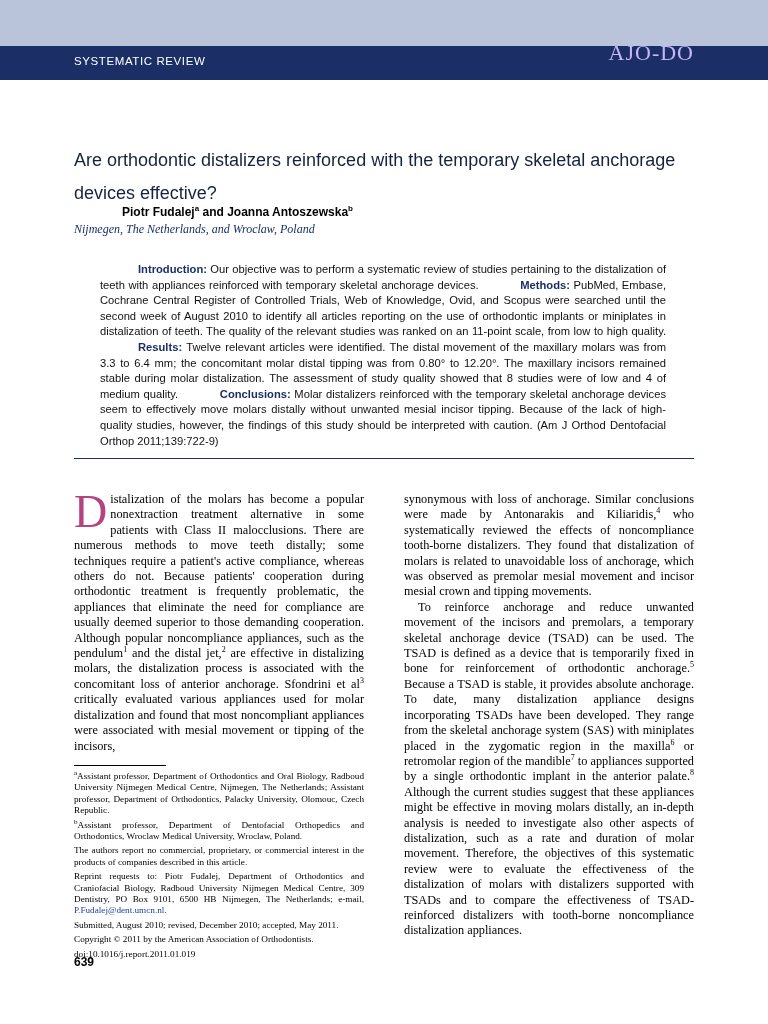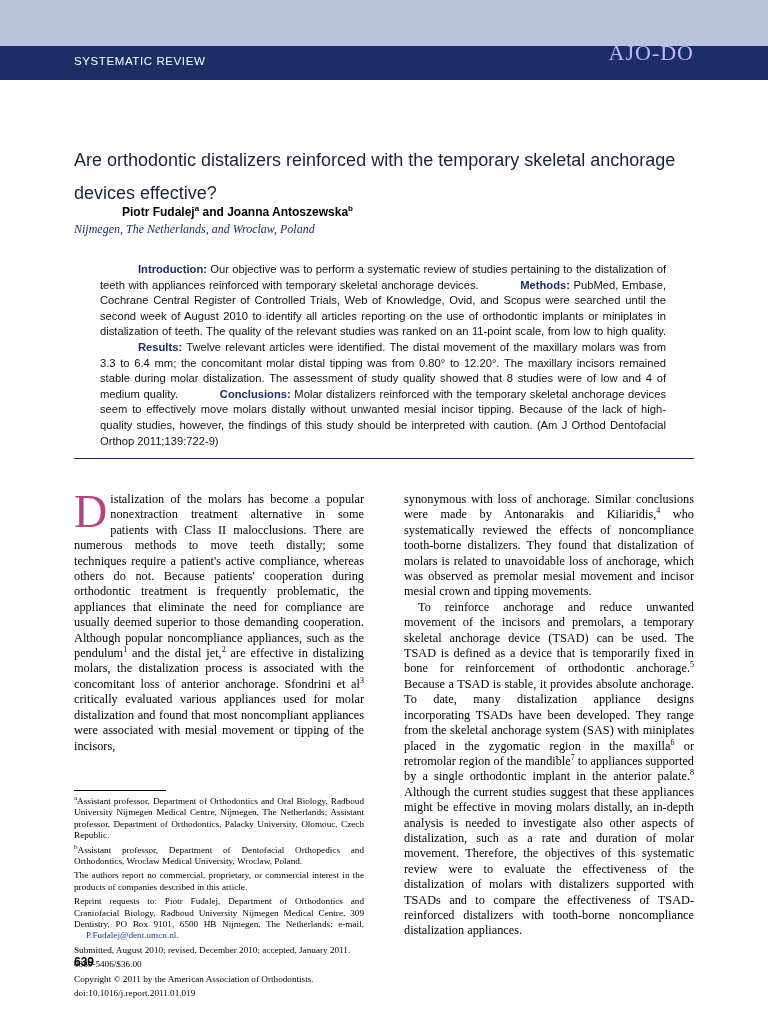--- a/index.html
+++ b/index.html
@@ -135,37 +135,37 @@
     padding: 2px 3px 0 0;
     color: #b3447f;
     font-weight: 400;
   }
   sup { font-size: 8px; vertical-align: super; line-height: 0; }
 
   
   .footnotes {
     position: absolute;
     left: 74px;
-    top: 790px;
+    top: 765px;
     width: 290px;
     font-family: "Liberation Serif", serif;
     font-size: 9.2px;
     line-height: 11.4px;
     text-align: justify;
     color: #000;
   }
   .footnotes .fn-rule {
     width: 92px;
     height: 1px;
     background: #000;
     margin-bottom: 5px;
   }
   .footnotes p { margin: 0 0 3px 0; }
   .footnotes sup { font-size: 7px; }
-  .email { color: #1b3fa0; margin-left: 12px; }
+  .email { color: #1b3fa0; }
 
   .pagenum {
     position: absolute;
     left: 74px;
     top: 955px;
     font-family: "Liberation Sans", sans-serif;
     font-weight: bold;
     font-size: 12px;
   }
 </style>
@@ -194,20 +194,19 @@
     <p>To reinforce anchorage and reduce unwanted movement of the incisors and premolars, a temporary skeletal anchorage device (TSAD) can be used. The TSAD is defined as a device that is temporarily fixed in bone for reinforcement of orthodontic anchorage.<sup>5</sup> Because a TSAD is stable, it provides absolute anchorage. To date, many distalization appliance designs incorporating TSADs have been developed. They range from the skeletal anchorage system (SAS) with miniplates placed in the zygomatic region in the maxilla<sup>6</sup> or retromolar region of the mandible<sup>7</sup> to appliances supported by a single orthodontic implant in the anterior palate.<sup>8</sup> Although the current studies suggest that these appliances might be effective in moving molars distally, an in-depth analysis is needed to investigate also other aspects of distalization, such as a rate and duration of molar movement. Therefore, the objectives of this systematic review were to evaluate the effectiveness of the distalization of molars with distalizers supported with TSADs and to compare the effectiveness of TSAD-reinforced distalizers with tooth-borne noncompliance distalization appliances.</p>
   </div>
 
 <div class="footnotes">
   <div class="fn-rule"></div>
   <div>
       <p><sup>a</sup>Assistant professor, Department of Orthodontics and Oral Biology, Radboud University Nijmegen Medical Centre, Nijmegen, The Netherlands; Assistant professor, Department of Orthodontics, Palacky University, Olomouc, Czech Republic.</p>
       <p><sup>b</sup>Assistant professor, Department of Dentofacial Orthopedics and Orthodontics, Wroclaw Medical University, Wroclaw, Poland.</p>
       <p>The authors report no commercial, proprietary, or commercial interest in the products of companies described in this article.</p>
       <p>Reprint requests to: Piotr Fudalej, Department of Orthodontics and Craniofacial Biology, Radboud University Nijmegen Medical Centre, 309 Dentistry, PO Box 9101, 6500 HB Nijmegen, The Netherlands; e-mail, <span class="email">P.Fudalej@dent.umcn.nl</span>.</p>
-      <p>Submitted, August 2010; revised, December 2010; accepted, January 2011.</p>
-      <p>0889-5406/$36.00</p>
+      <p>Submitted, August 2010; revised, December 2010; accepted, May 2011.</p>
       <p>Copyright © 2011 by the American Association of Orthodontists.</p>
       <p>doi:10.1016/j.report.2011.01.019</p>
     </div>
 </div>
 
 <div class="pagenum">639</div>
 
 </body></html>

